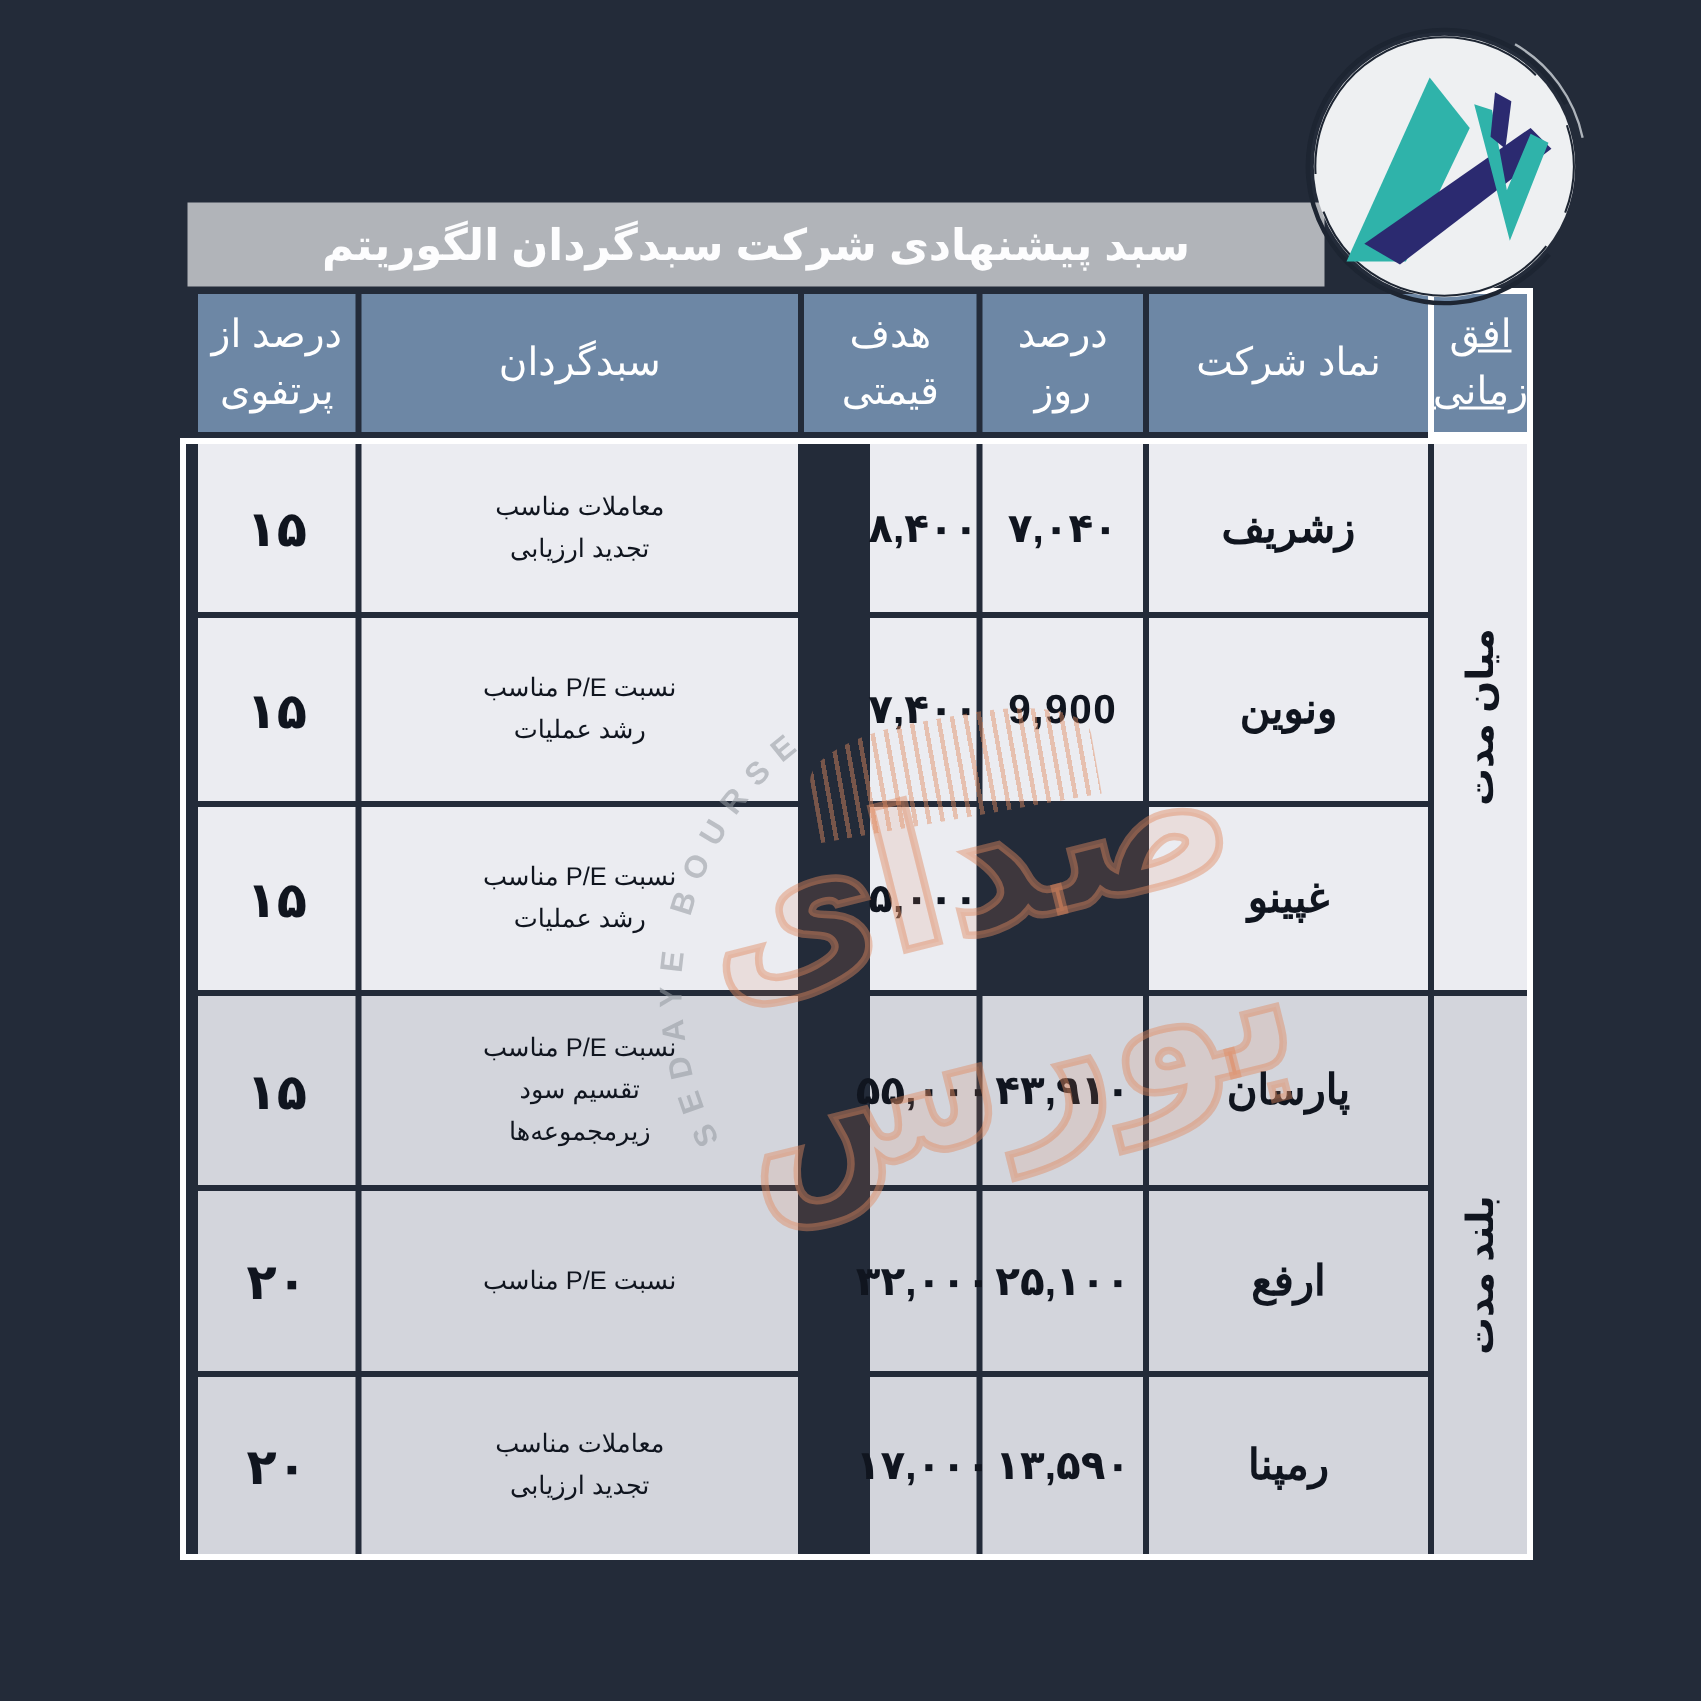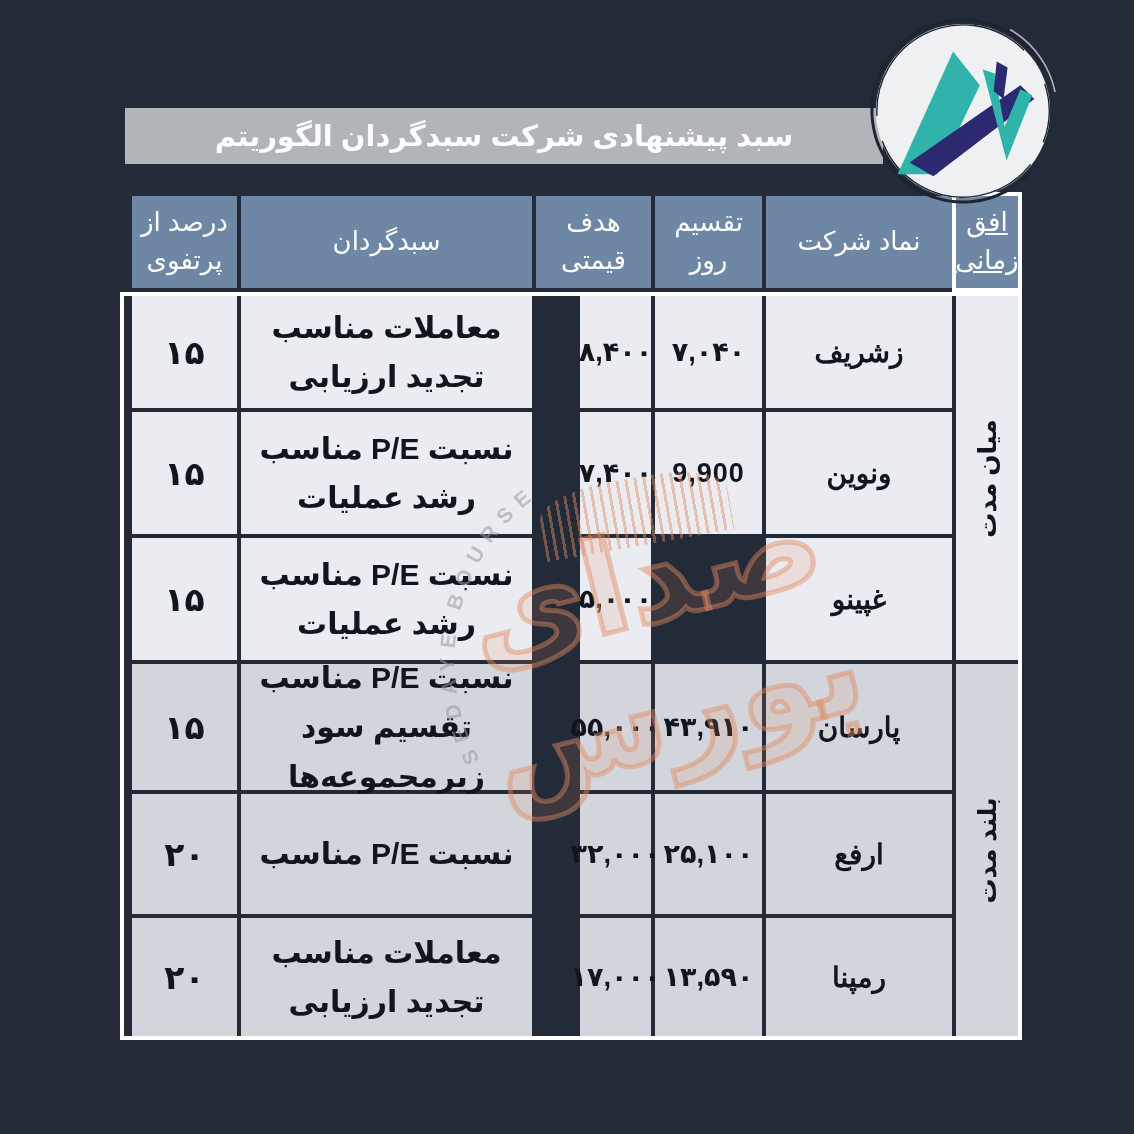--- a/index.html
+++ b/index.html
@@ -1,19 +1,19 @@
 <!DOCTYPE html>
 <html lang="fa"><head>
 <meta charset="utf-8">
 <style>
   html,body{margin:0;padding:0;background:#232b39;}
   .page{position:relative;width:1134px;height:1134px;background:#232b39;overflow:hidden;
         font-family:"Liberation Sans","DejaVu Sans",sans-serif;}
   
-  .title-bar{position:absolute;left:125px;top:108px;width:758px;height:56px;
+  .title-bar{position:absolute;left:125px;top:135px;width:758px;height:56px;
              background:#b1b4b9;display:flex;align-items:center;justify-content:center;}
   .title-bar span{color:#fdfdfe;font-size:29px;font-weight:600;letter-spacing:.5px;direction:rtl;}
   
   .logo{position:absolute;left:864px;top:12px;width:198px;height:198px;z-index:5;}
   
   .watermark{position:absolute;left:420px;top:400px;width:480px;height:480px;z-index:3;pointer-events:none;}
   .wm-fa{position:absolute;left:20px;top:110px;width:440px;text-align:center;direction:rtl;
          font-size:128px;font-weight:800;line-height:1.05;transform:rotate(-14deg);
          color:rgba(224,138,95,0.14);-webkit-text-stroke:5px rgba(224,138,95,0.45);}
   .wm-bars{position:absolute;left:120px;top:78px;width:190px;height:68px;transform:rotate(-10deg);
@@ -28,21 +28,21 @@
       text-align:center;font-size:26px;font-weight:500;line-height:1.45;white-space:pre-line;direction:rtl;}
   .th-horizon{box-shadow:0 0 0 4px #ffffff;text-decoration:underline;}
   .tbody{margin-top:8px;background:transparent;box-shadow:0 0 0 4px #ffffff;
       grid-template-rows:112px 122px 122px 126px 120px 118px;}
   .td{display:flex;align-items:center;justify-content:center;text-align:center;
       color:#10151f;direction:rtl;}
   .bg-light{background:#ebecf1;}
   .bg-dark{background:#d3d5dc;}
   .td-symbol{font-size:28px;font-weight:700;}
   .td-num{font-size:27px;font-weight:700;letter-spacing:1px;}
-  .td-note{font-size:30px;font-weight:700;line-height:1.65;white-space:pre-line;}
+  .td-note{font-size:17px;font-weight:400;line-height:1.65;white-space:pre-line;}
   .td-pct{font-size:33px;font-weight:700;}
   .td-horizon{grid-column:1;}
   .h-mid{grid-row:1/4;}
   .h-long{grid-row:4/7;}
   .v-text{transform:rotate(-90deg);white-space:nowrap;font-size:25px;font-weight:700;}
   .c2{grid-column:2;font-family:Liberation Serif, serif;} .c3{grid-column:3;} .c4{grid-column:4;margin-left:44px;} .c5{grid-column:5;} .c6{grid-column:6;}
   .r1{grid-row:1;} .r2{grid-row:2;} .r3{grid-row:3;} .r4{grid-row:4;} .r5{grid-row:5;} .r6{grid-row:6;}
 </style>
 </head>
 <body>
@@ -76,21 +76,21 @@
     <polygon points="120,58 144,150 170,84 158,78 142,116 132,62" fill="#2fb3aa"></polygon>
     <polygon points="134,50 145,56 141,88 131,80" fill="#2b2a70"></polygon>
   </svg>
 
   <div class="tbl">
 
     <div class="thead">
       <div class="th th-horizon">افق
 زمانی</div>
       <div class="th">نماد شرکت</div>
-      <div class="th">تقسیم
+      <div class="th">درصد
 روز</div>
       <div class="th">هدف
 قیمتی</div>
       <div class="th">سبدگردان</div>
       <div class="th">درصد از
 پرتفوی</div>
     </div>
 
     <div class="tbody">
 

